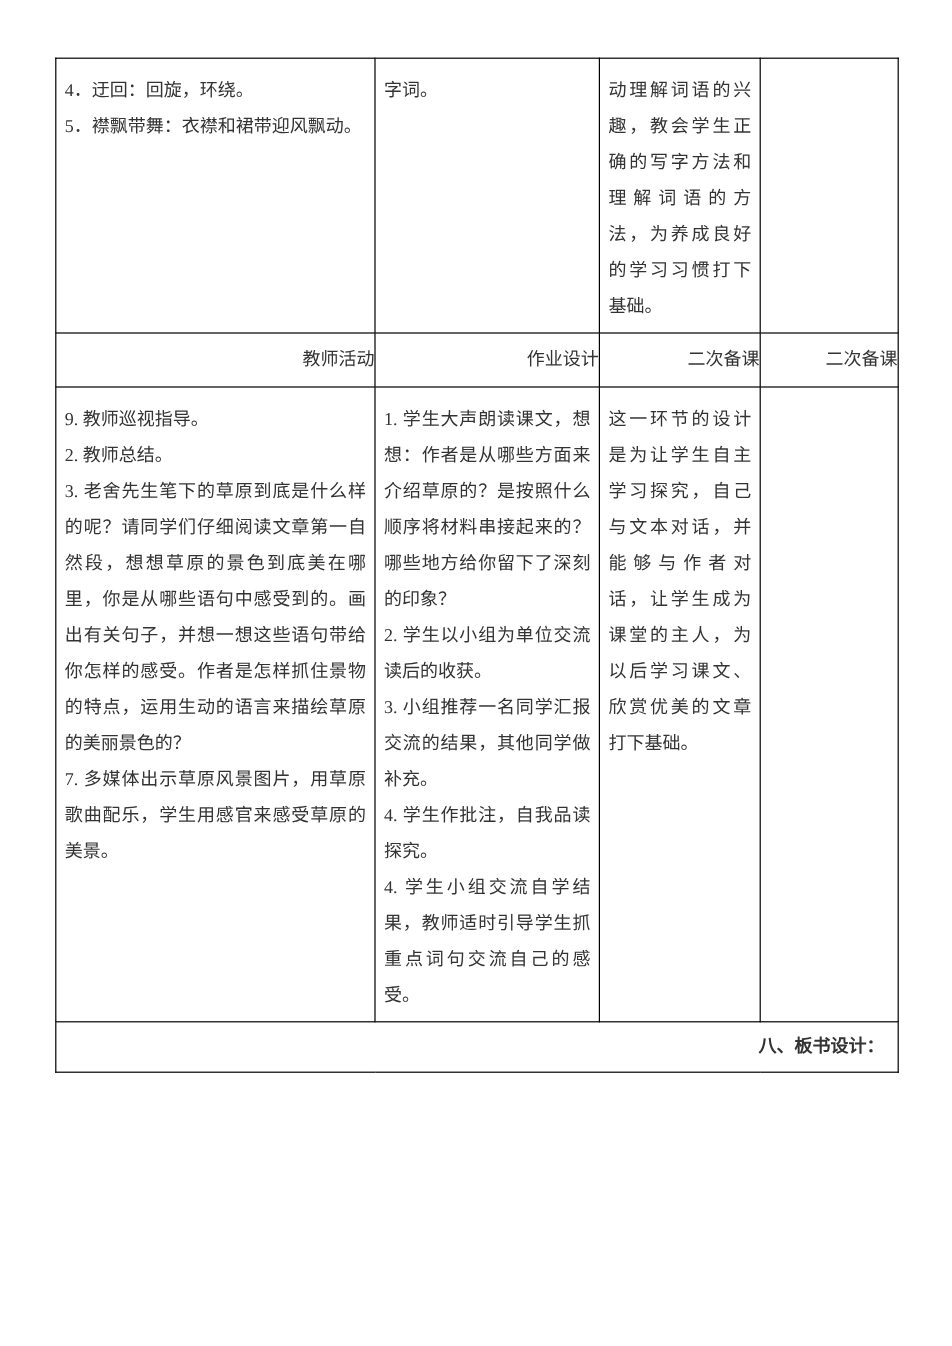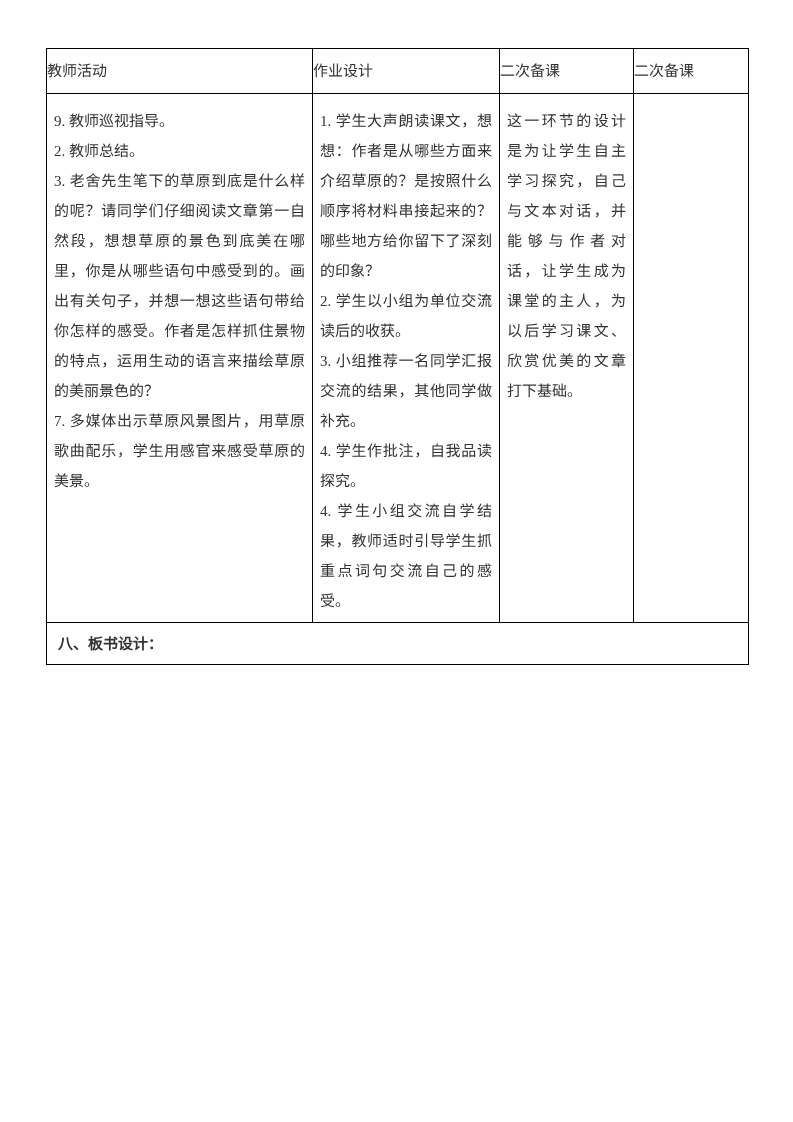--- a/index.html
+++ b/index.html
@@ -38,52 +38,66 @@
   td.content p { text-align: justify; }
   td.empty { }
   
   td.section-cell {
     vertical-align: middle;
     padding: 0 10px;
     line-height: 22px;
   }
   
   td.header-cell {
-    text-align: left;
+    text-align: right;
     vertical-align: middle;
     font-weight: normal;
     line-height: 20px;
     margin-left: 25px;
   }
   
   td.block-cell {
     padding: 8px 11px 6px 11px;
     line-height: 33px;
   }
   td.board-cell {
     vertical-align: middle;
     padding: 0 11px;
     line-height: 22px;
+    text-align: right;
   }
   .bold { font-weight: bold; }
   p { margin: 0; }
 </style>
 </head>
 <body>
 
 <div class="page">
   <table class="lesson-table">
     <colgroup>
       <col style="width:266px">
       <col style="width:187px">
       <col style="width:134px">
       <col style="width:115px">
     </colgroup>
 
     <tbody>
+        <tr style="height:220px">
+      <td class="content">
+        <p>4．迂回：回旋，环绕。</p>
+        <p>5．襟飘带舞：衣襟和裙带迎风飘动。</p>
+      </td>
+      <td class="content">
+        <p>字词。</p>
+      </td>
+      <td class="content">
+        <p>动理解词语的兴趣，教会学生正确的写字方法和理解词语的方法，为养成良好的学习习惯打下基础。</p>
+      </td>
+      <td class="empty"></td>
+    </tr>
 
 
     <tr style="height:45px">
       <td class="header-cell">教师活动</td>
       <td class="header-cell">作业设计</td>
       <td class="header-cell">二次备课</td>
       <td class="header-cell">二次备课</td>
     </tr>
 
     <tr style="height:520px">

